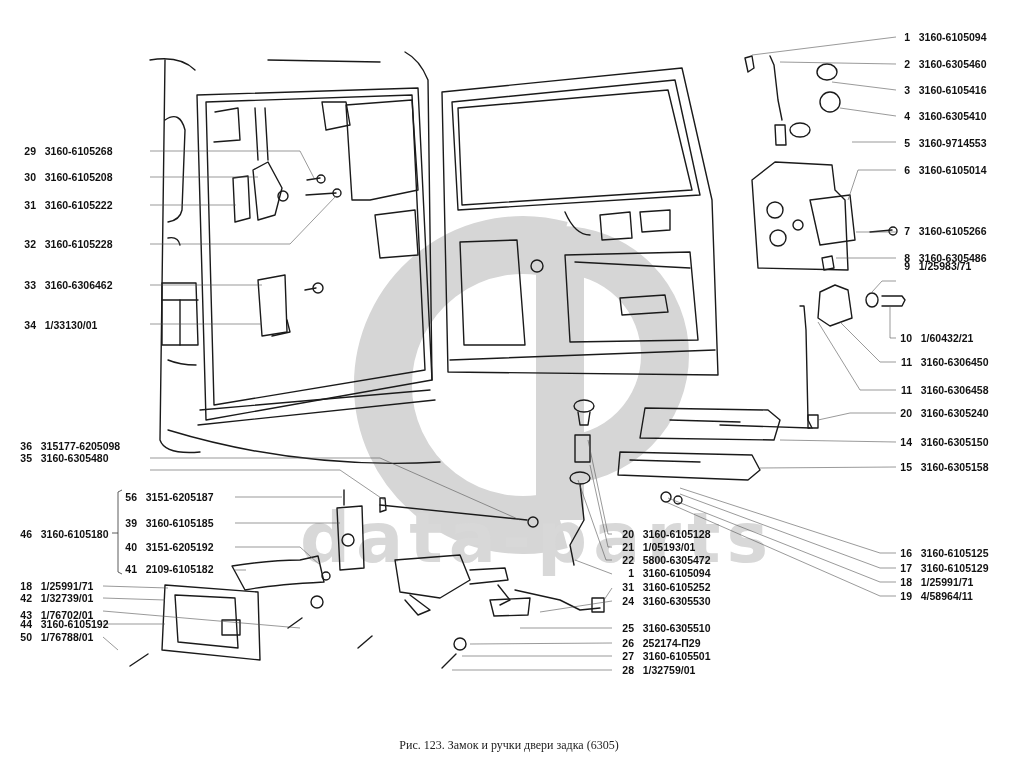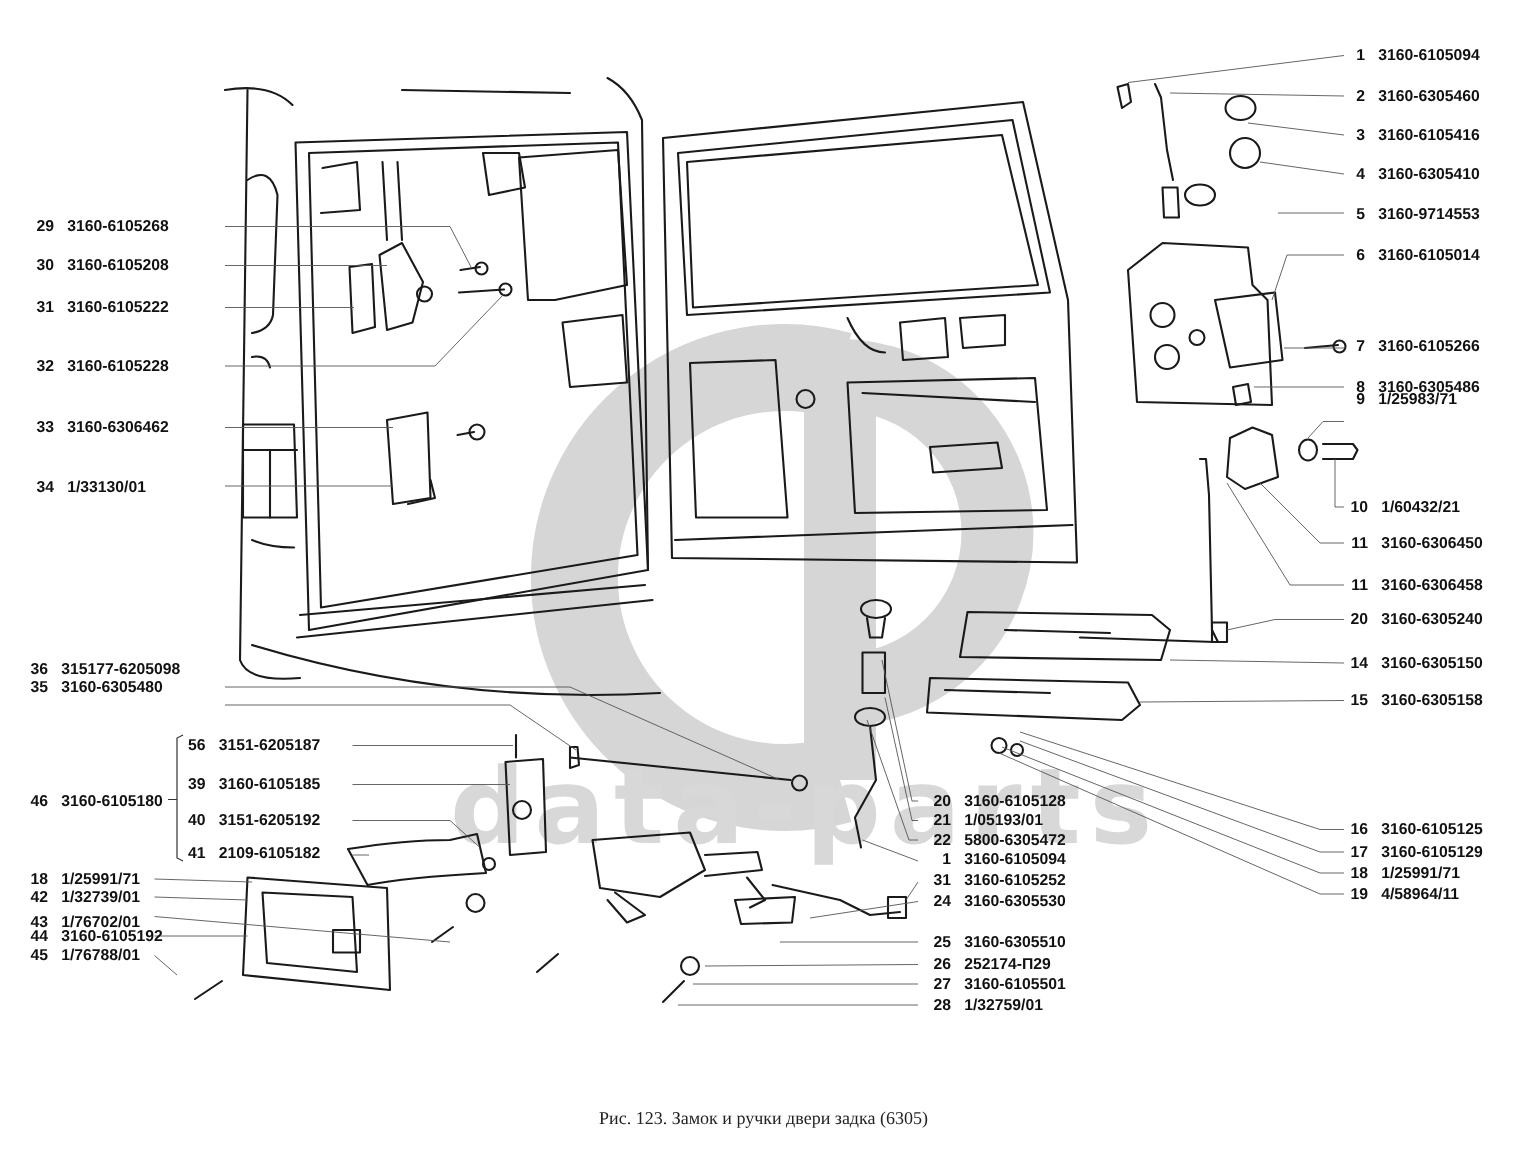--- a/index.html
+++ b/index.html
@@ -267,16 +267,16 @@
   <div class="lbl" style="left:123px;top:517px"><span class="num" style="width:14px">39</span>&nbsp;&nbsp;&nbsp;<span class="pn">3160-6105185</span></div>
   <div class="lbl" style="left:123px;top:541px"><span class="num" style="width:14px">40</span>&nbsp;&nbsp;&nbsp;<span class="pn">3151-6205192</span></div>
   <div class="lbl" style="left:123px;top:563px"><span class="num" style="width:14px">41</span>&nbsp;&nbsp;&nbsp;<span class="pn">2109-6105182</span></div>
 </div>
 
 <div>
   <div class="lbl" style="left:18px;top:580px"><span class="num" style="width:14px">18</span>&nbsp;&nbsp;&nbsp;<span class="pn">1/25991/71</span></div>
   <div class="lbl" style="left:18px;top:592px"><span class="num" style="width:14px">42</span>&nbsp;&nbsp;&nbsp;<span class="pn">1/32739/01</span></div>
   <div class="lbl" style="left:18px;top:609px"><span class="num" style="width:14px">43</span>&nbsp;&nbsp;&nbsp;<span class="pn">1/76702/01</span></div>
   <div class="lbl" style="left:18px;top:618px"><span class="num" style="width:14px">44</span>&nbsp;&nbsp;&nbsp;<span class="pn">3160-6105192</span></div>
-  <div class="lbl" style="left:18px;top:631px"><span class="num" style="width:14px">45</span>&nbsp;&nbsp;&nbsp;<span class="pn">1/76788/01</span></div>
+  <div class="lbl" style="left:18px;top:631px"><span class="num" style="width:14px">50</span>&nbsp;&nbsp;&nbsp;<span class="pn">1/76788/01</span></div>
 </div>
 
 <div class="caption">Рис. 123. Замок и ручки двери задка (6305)</div>
 
 </body></html>

